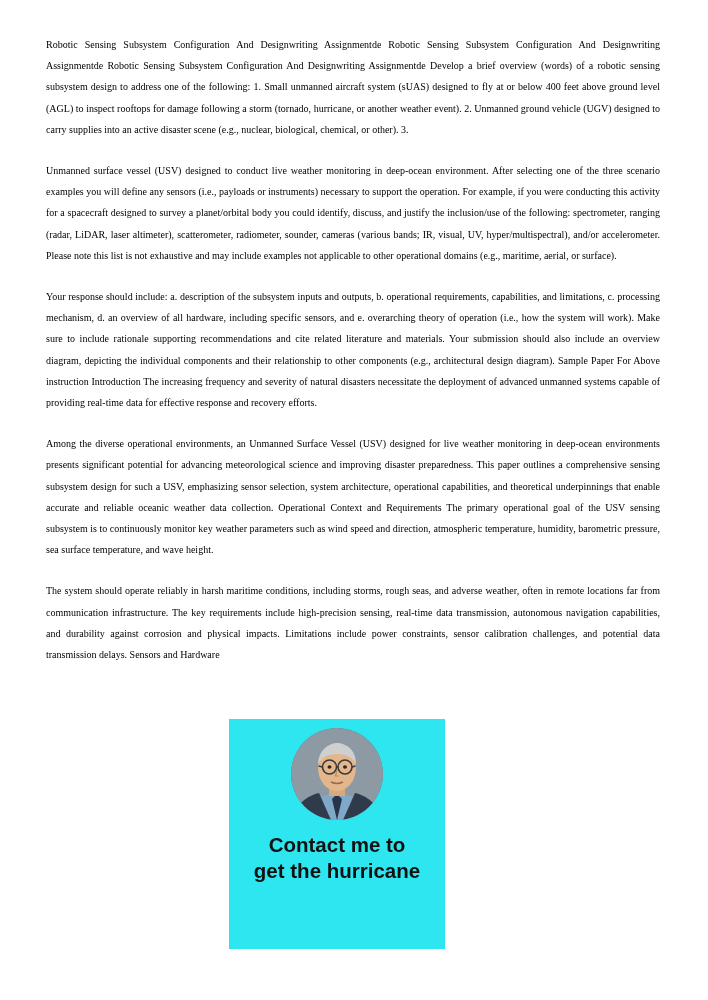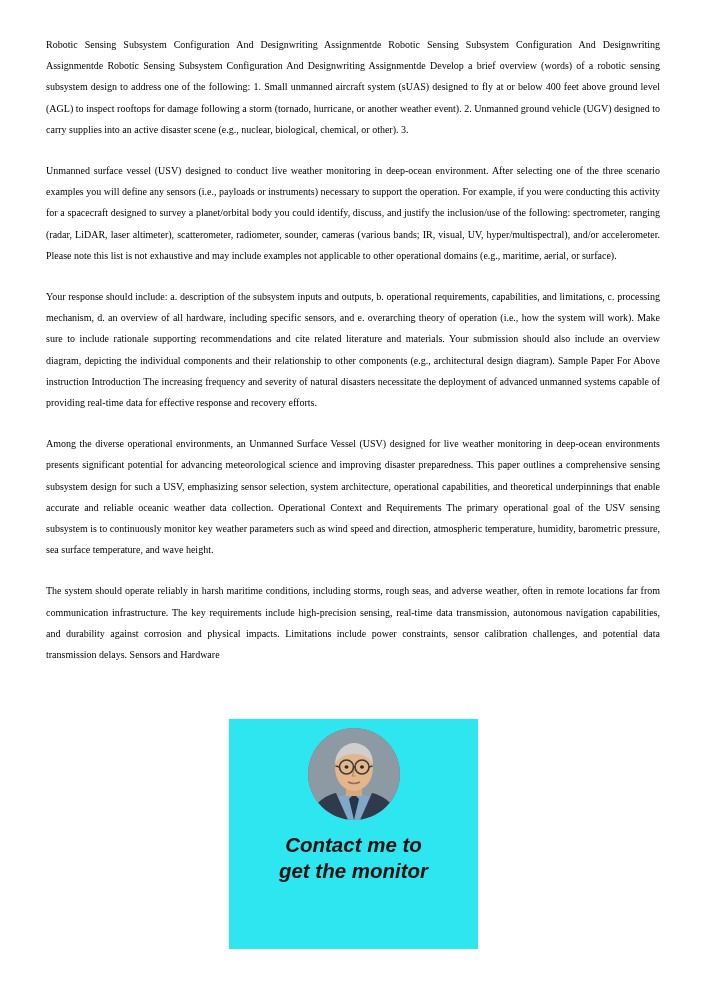--- a/index.html
+++ b/index.html
@@ -36,29 +36,28 @@
     color: #000000;
     font-family: "Liberation Serif", serif;
   }
   .para:last-child { margin-bottom: 0; }
 
   
   .overlay-card {
     position: absolute;
     left: 229px;
     top: 719px;
-    width: 249px;
+    width: 216px;
     height: 230px;
     background: #2ee6f0;
     display: flex;
     flex-direction: column;
     align-items: center;
     justify-content: flex-start;
     overflow: hidden;
-    font-style: italic;
   }
   .avatar {
     width: 92px;
     height: 92px;
     border-radius: 50%;
     margin-top: 9px;
     overflow: hidden;
     position: relative;
     background: #6b7a86;
     flex: none;
@@ -130,16 +129,16 @@
 
           <ellipse cx="38.5" cy="39" rx="2" ry="1.7" fill="#2b2b2b"></ellipse>
           <ellipse cx="54" cy="39" rx="2" ry="1.7" fill="#2b2b2b"></ellipse>
 
           <path d="M46 42 L44.5 48 L47.5 48" fill="none" stroke="#b98a60" stroke-width="1.2"></path>
           <path d="M40 54 Q46 57 52 54" fill="none" stroke="#9c6a4a" stroke-width="1.4"></path>
         </g>
       </svg>
     </div>
     <div class="overlay-line1">Contact me to</div>
-    <div class="overlay-line2">get the monitor</div>
+    <div class="overlay-line2">get the hurricane</div>
   </div>
 
 </div>
 
 </body></html>

